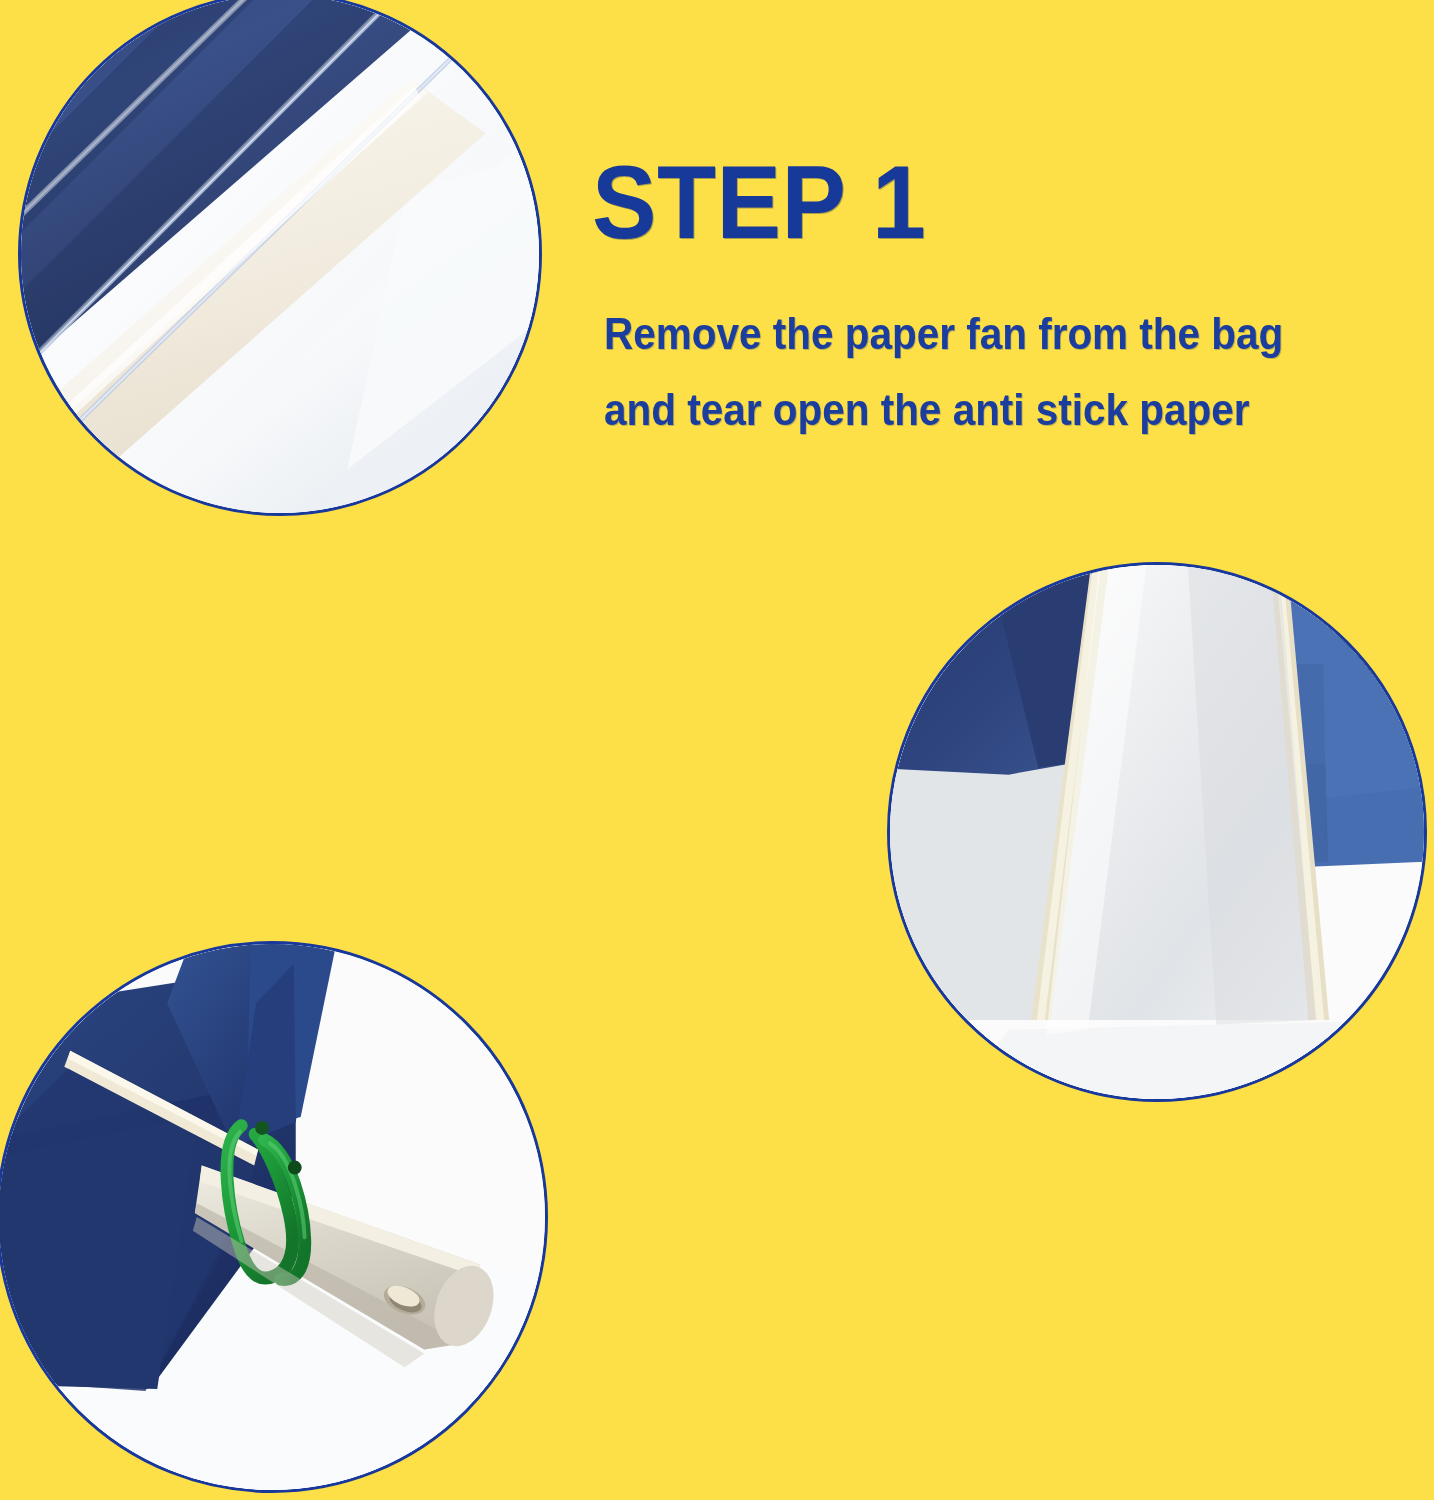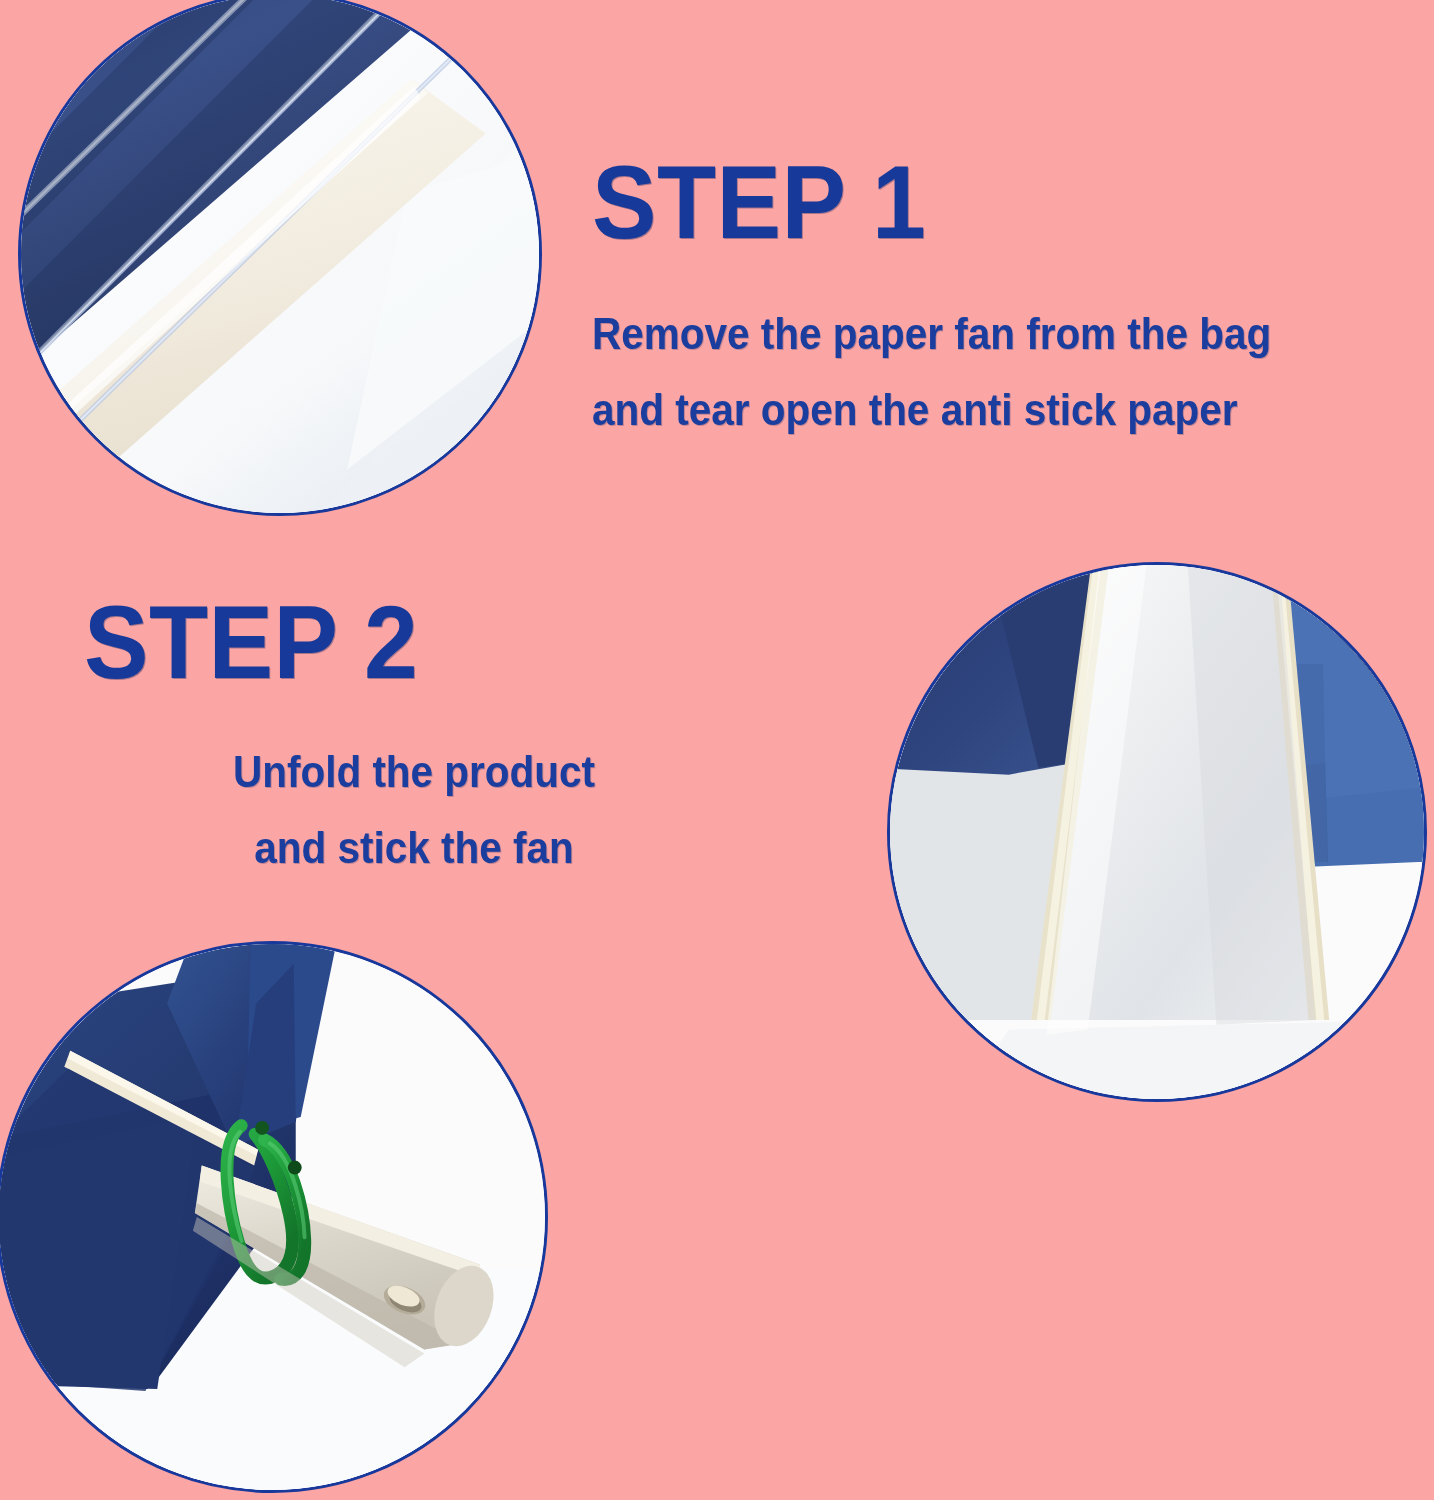--- a/index.html
+++ b/index.html
@@ -1,20 +1,20 @@
 <!DOCTYPE html>
 <html><head>
 <meta charset="utf-8">
 <style>
   html,body{margin:0;padding:0;background:#ffffff;}
   body{
     width:1434px;height:1500px;position:relative;overflow:hidden;
     font-family:"Liberation Sans","DejaVu Sans",sans-serif;
   }
-  .stage{position:absolute;inset:0;background:#fca5a5;text-decoration:underline;}
+  .stage{position:absolute;inset:0;background:#fde047;text-decoration:underline;}
 
   
   .step-block{position:absolute;}
   .step-title{
     color:#16399a;
     font-weight:700;
     letter-spacing:.5px;
     line-height:1;
     white-space:nowrap;
     text-shadow:1px 1px 0 rgba(10,30,90,.35);
@@ -23,21 +23,21 @@
   .step-line{
     color:#1b3e9e;
     font-weight:700;
     white-space:nowrap;
     text-shadow:1px 1px 0 rgba(10,30,90,.25);
     transform:scaleX(.92);
   }
 
   #step1-block{left:592px;top:150px;}
   #step1-block .step-title{font-size:104px;transform-origin:left center;}
-  #step1-block .step-lines{margin-top:42px;}
+  #step1-block .step-lines{margin-top:42px;margin-left:12px;}
   #step1-block .step-line{font-size:44px;line-height:1.72;transform-origin:left center;}
 
   #step2-block{left:84px;top:590px;}
   #step2-block .step-title{font-size:104px;transform-origin:left center;}
   #step2-block .step-lines{margin-top:40px;text-align:center;width:660px;}
   #step2-block .step-line{font-size:44px;line-height:1.72;display:block;transform-origin:center center;}
 
   #step3-block{left:634px;top:1120px;}
   #step3-block .step-title{font-size:104px;transform-origin:left center;}
   #step3-block .step-lines{margin-top:44px;width:620px;text-align:center;}
@@ -128,27 +128,20 @@
   </div>
 
   <div class="step-block" id="step1-block">
     <div class="step-title">STEP 1</div>
     <div class="step-lines">
       <div class="step-line">Remove the paper fan from the bag</div>
       <div class="step-line">and tear open the anti stick paper</div>
     </div>
   </div>
 
-  <div class="step-block" id="step2-block">
-    <div class="step-title">STEP 2</div>
-    <div class="step-lines">
-      <span class="step-line">Unfold the product</span>
-      <span class="step-line">and stick the fan</span>
-    </div>
-  </div>
 
   <div class="photo-circle" id="circle-step2">
     <svg viewBox="0 0 540 540" preserveAspectRatio="xMidYMid slice" aria-hidden="true">
       <defs>
         <linearGradient id="c2blade" x1="0.1" y1="0" x2="0.9" y2="1">
           <stop offset="0%" stop-color="#fafafb"></stop>
           <stop offset="35%" stop-color="#eceef0"></stop>
           <stop offset="70%" stop-color="#e0e3e7"></stop>
           <stop offset="100%" stop-color="#eef0f2"></stop>
         </linearGradient>

